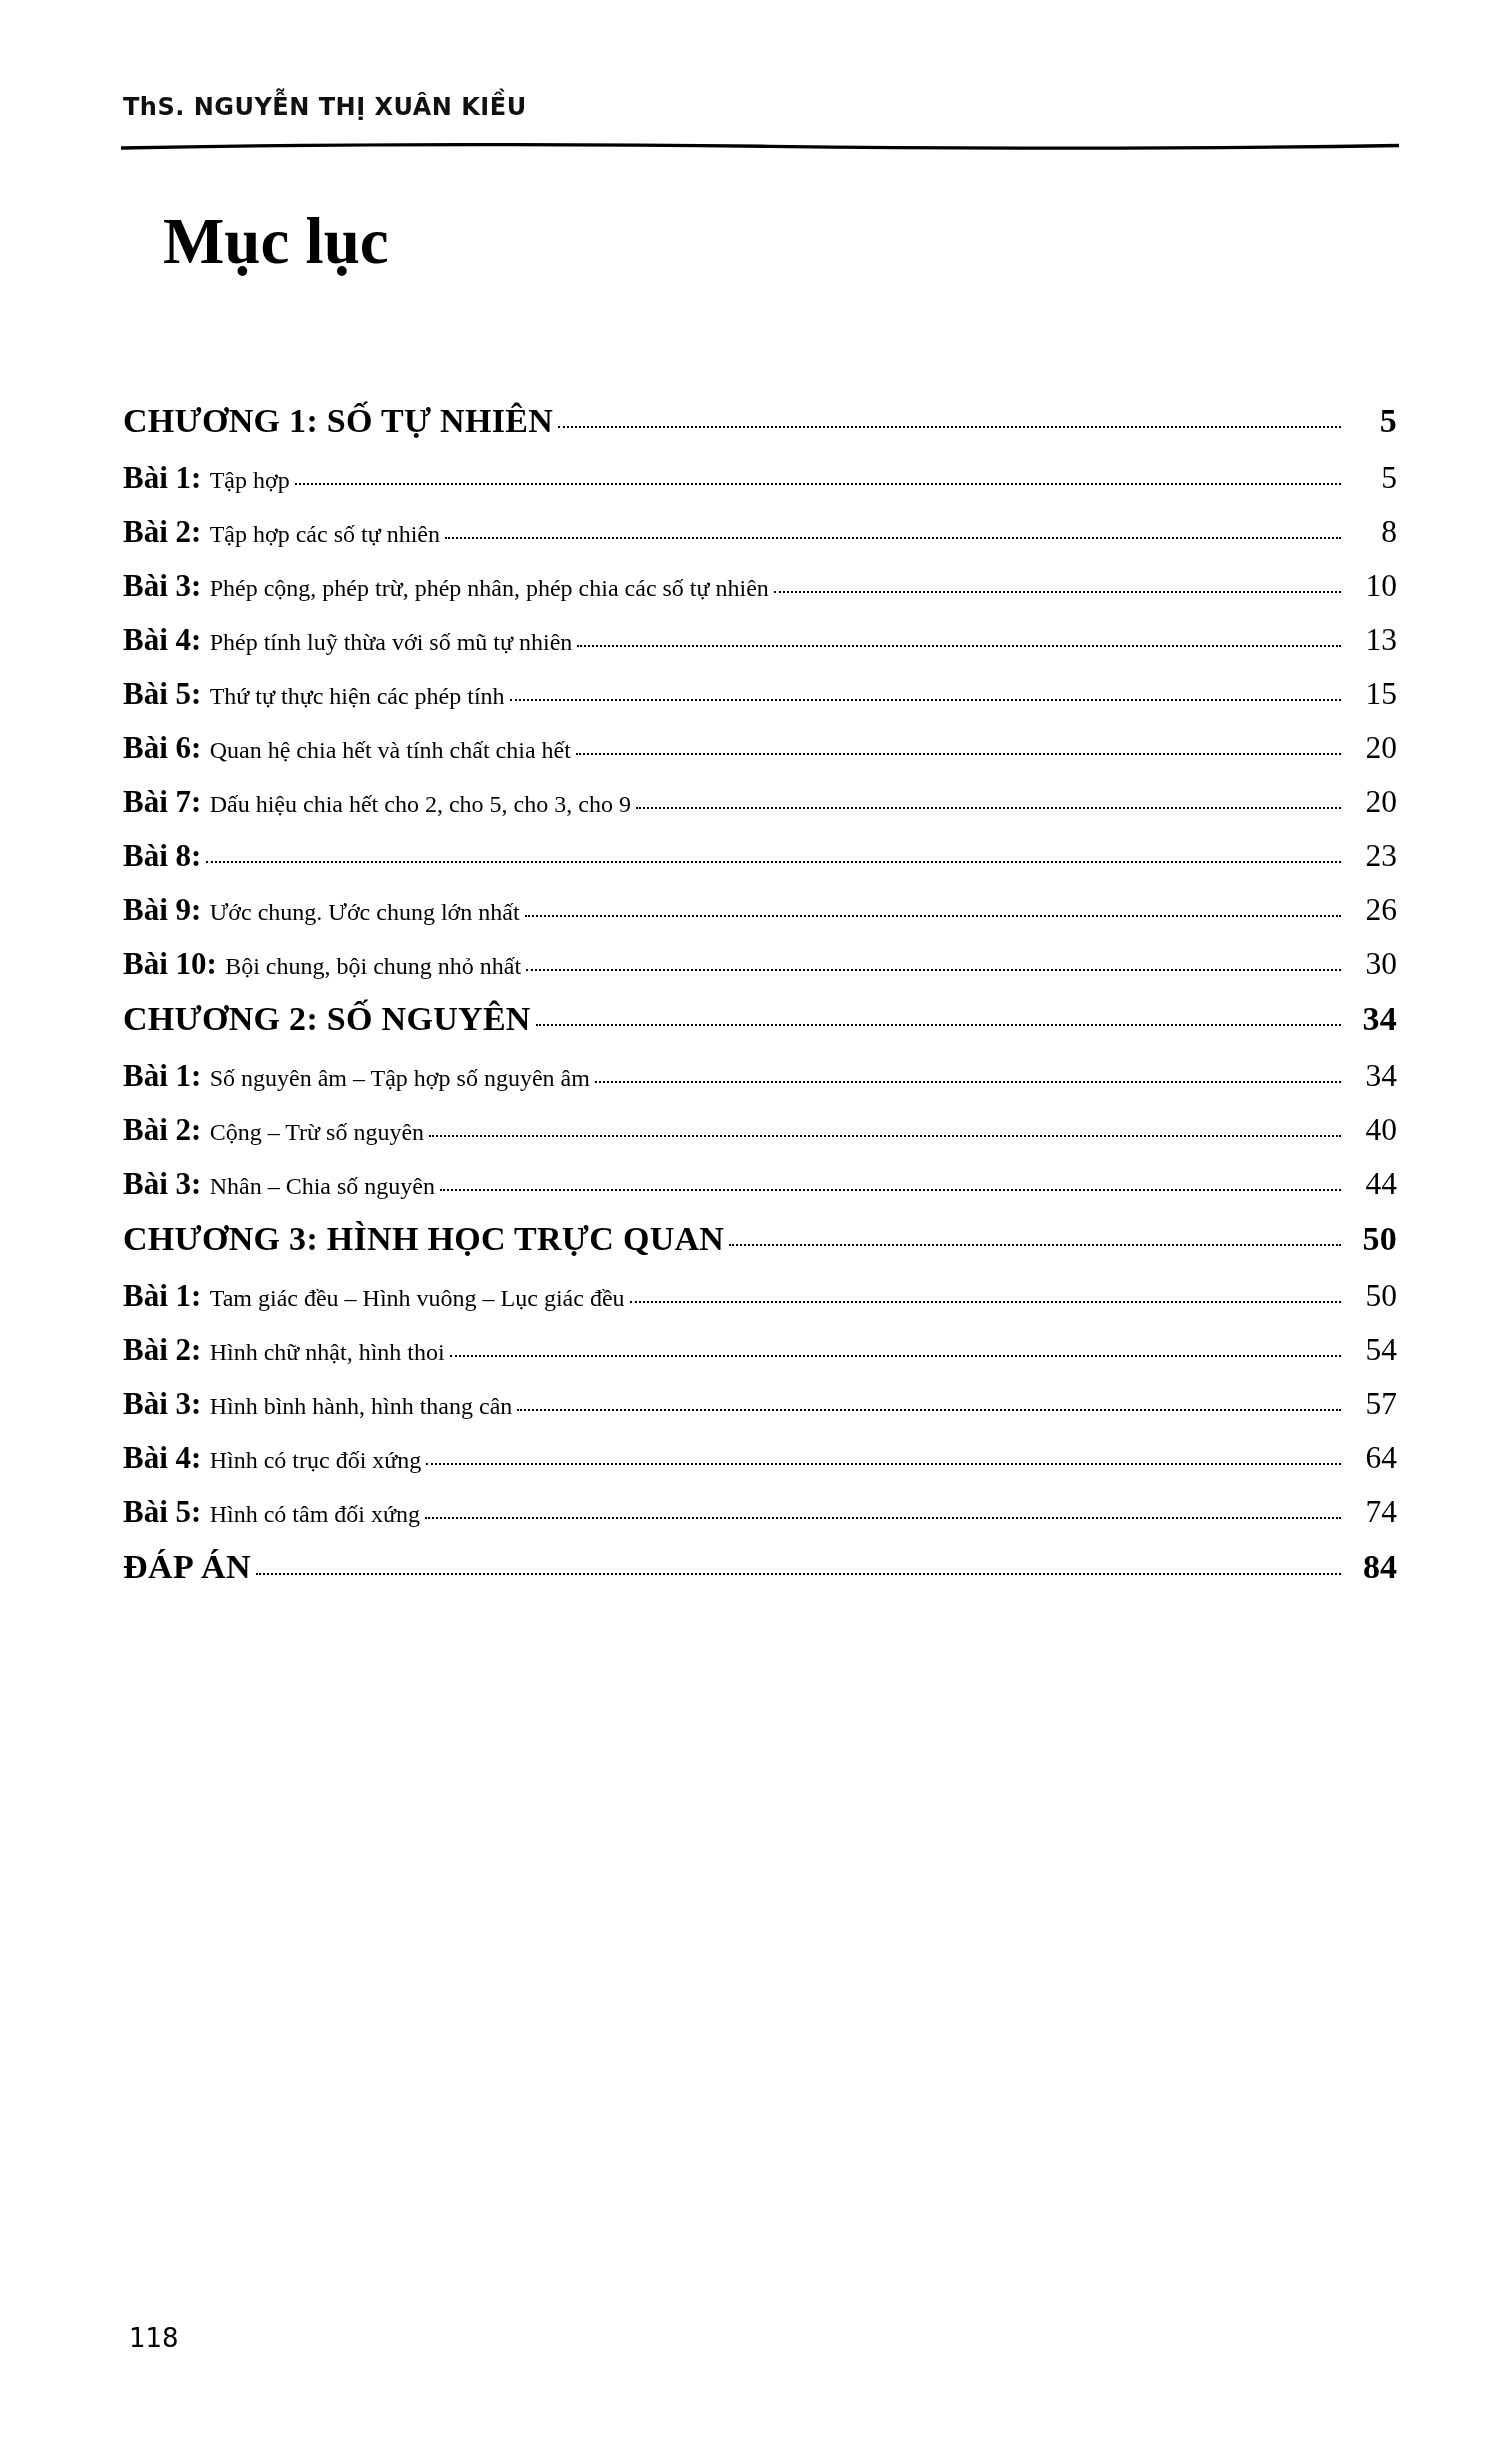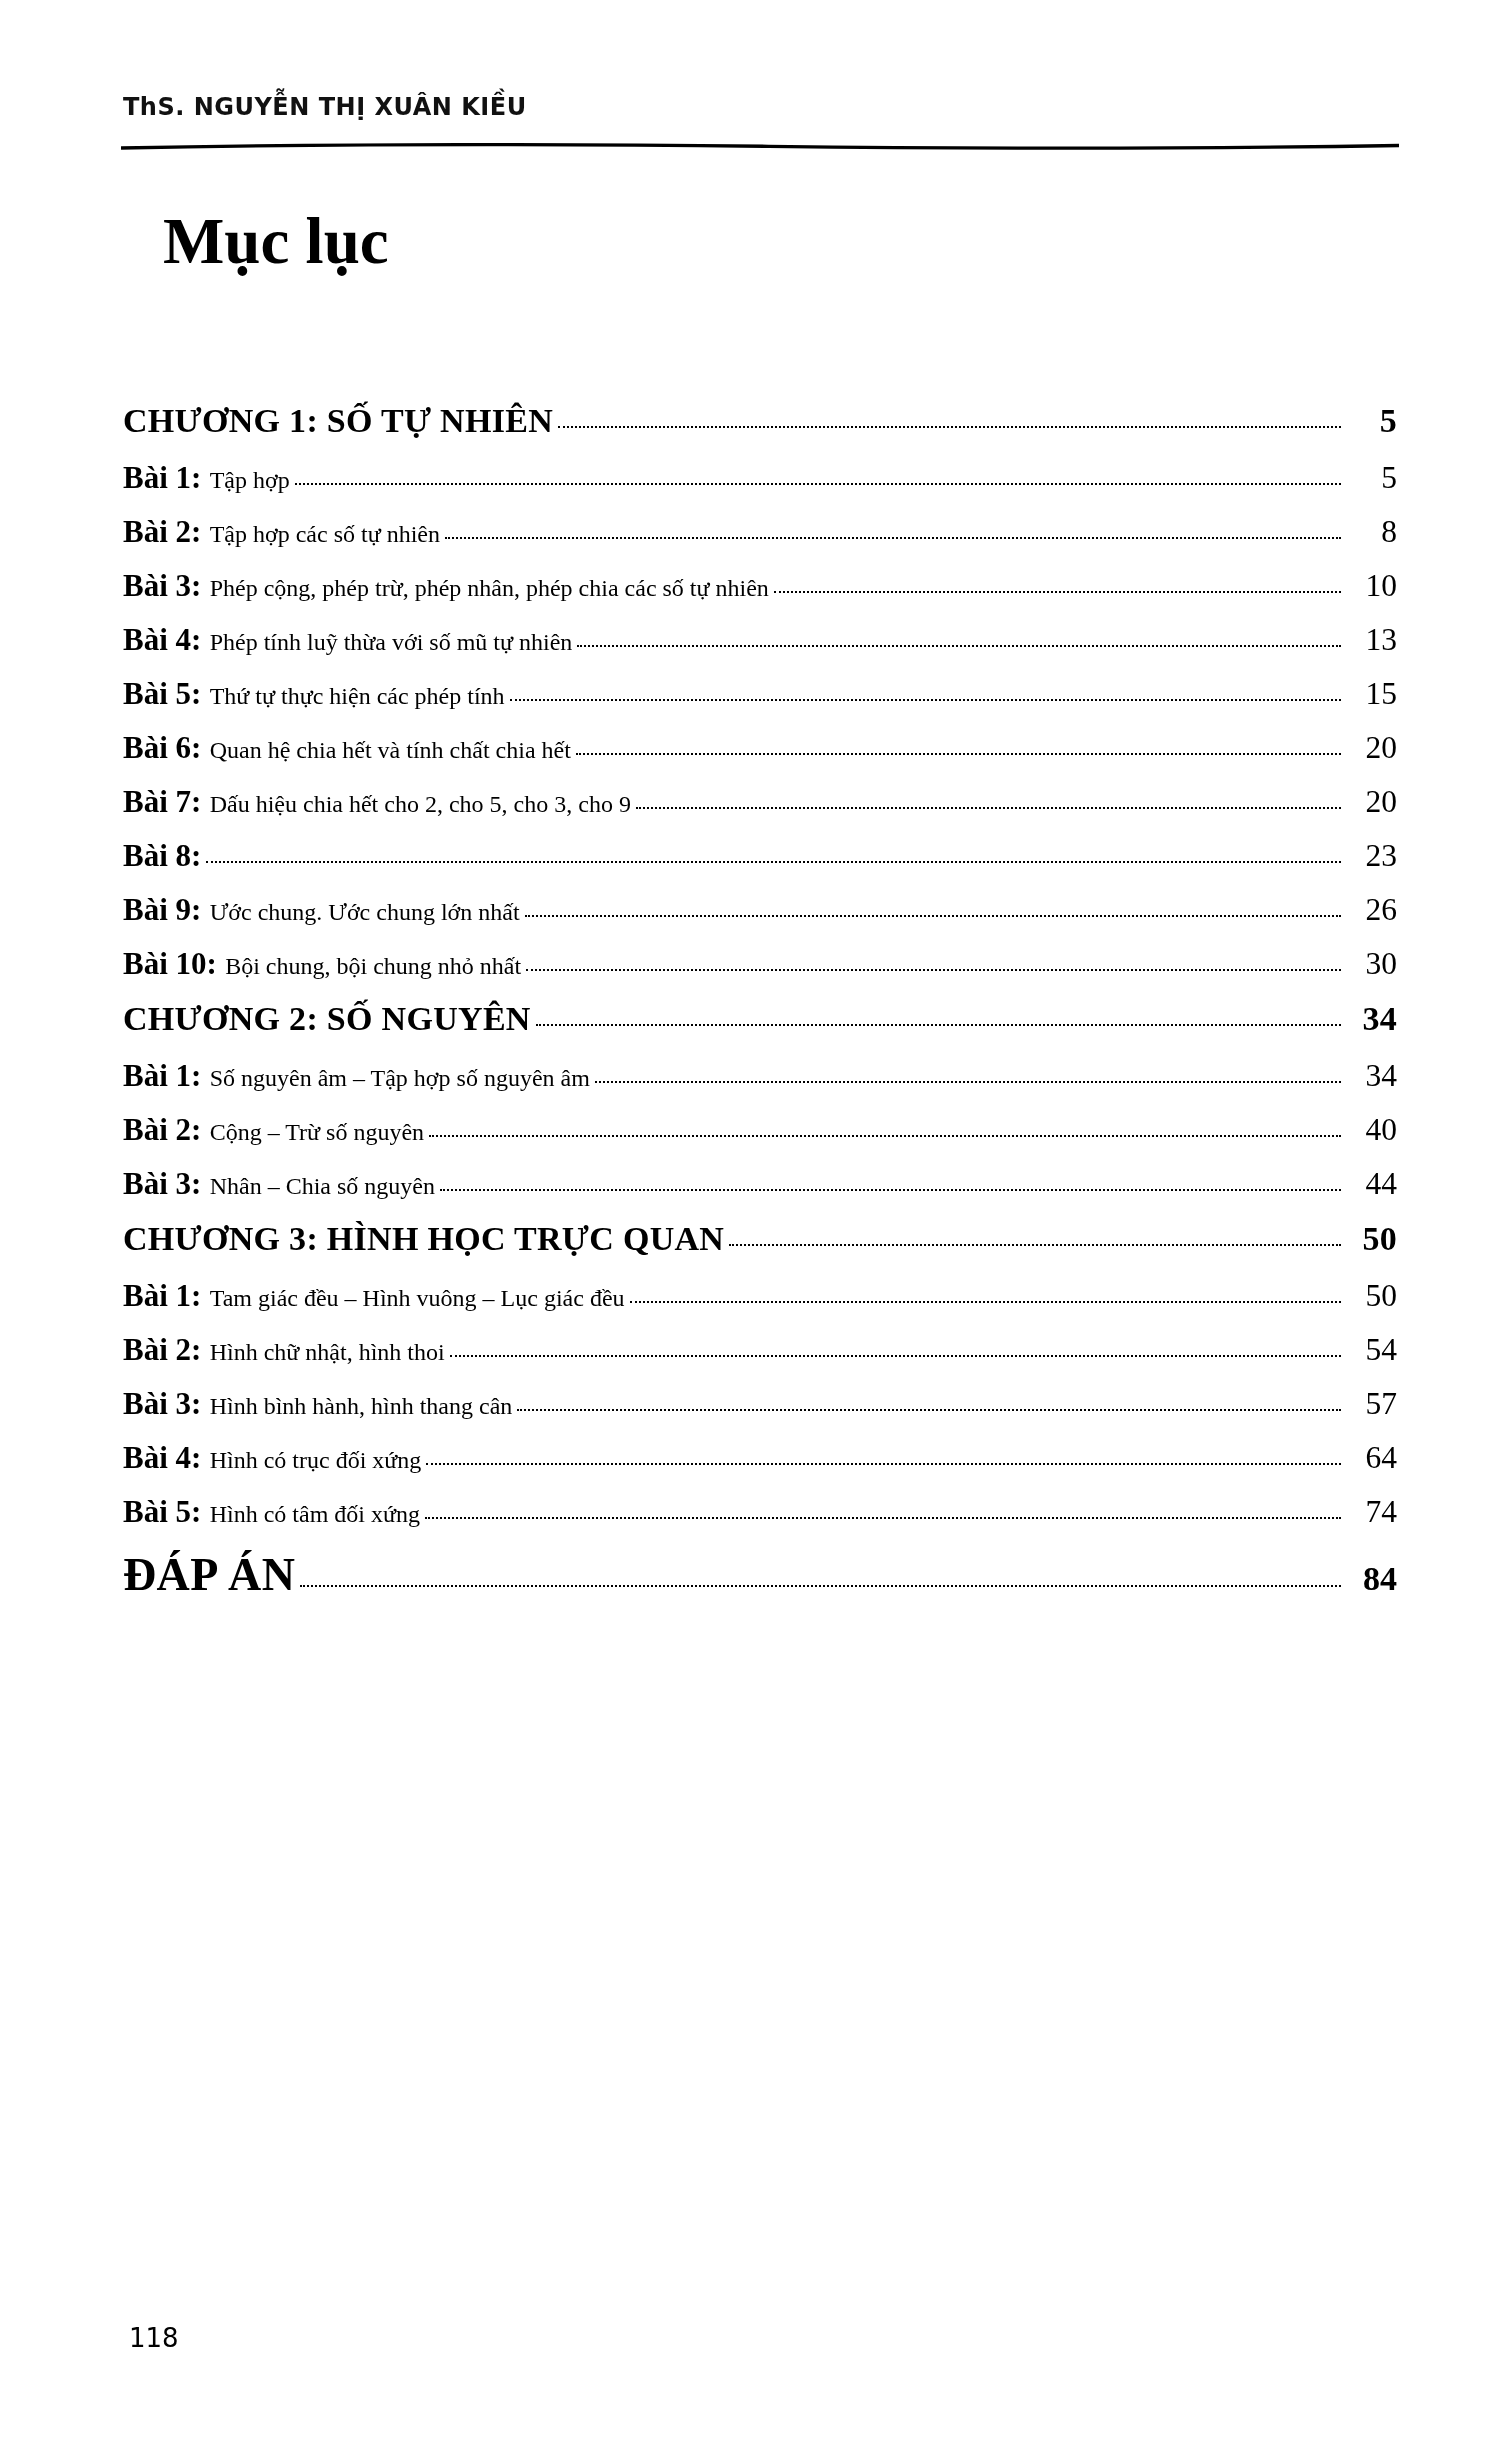--- a/index.html
+++ b/index.html
@@ -136,21 +136,21 @@
     font-size: 24px;
     font-weight: normal;
   }
   .lesson .toc-page {
     font-size: 31.5px;
     font-weight: normal;
   }
 
   
   .answers .toc-label {
-    font-size: 46px;
+    font-size: 34px;
     font-weight: bold;
     letter-spacing: 0.4px;
   }
   .answers .toc-page {
     font-size: 34px;
     font-weight: bold;
   }
 
   
   .folio {

